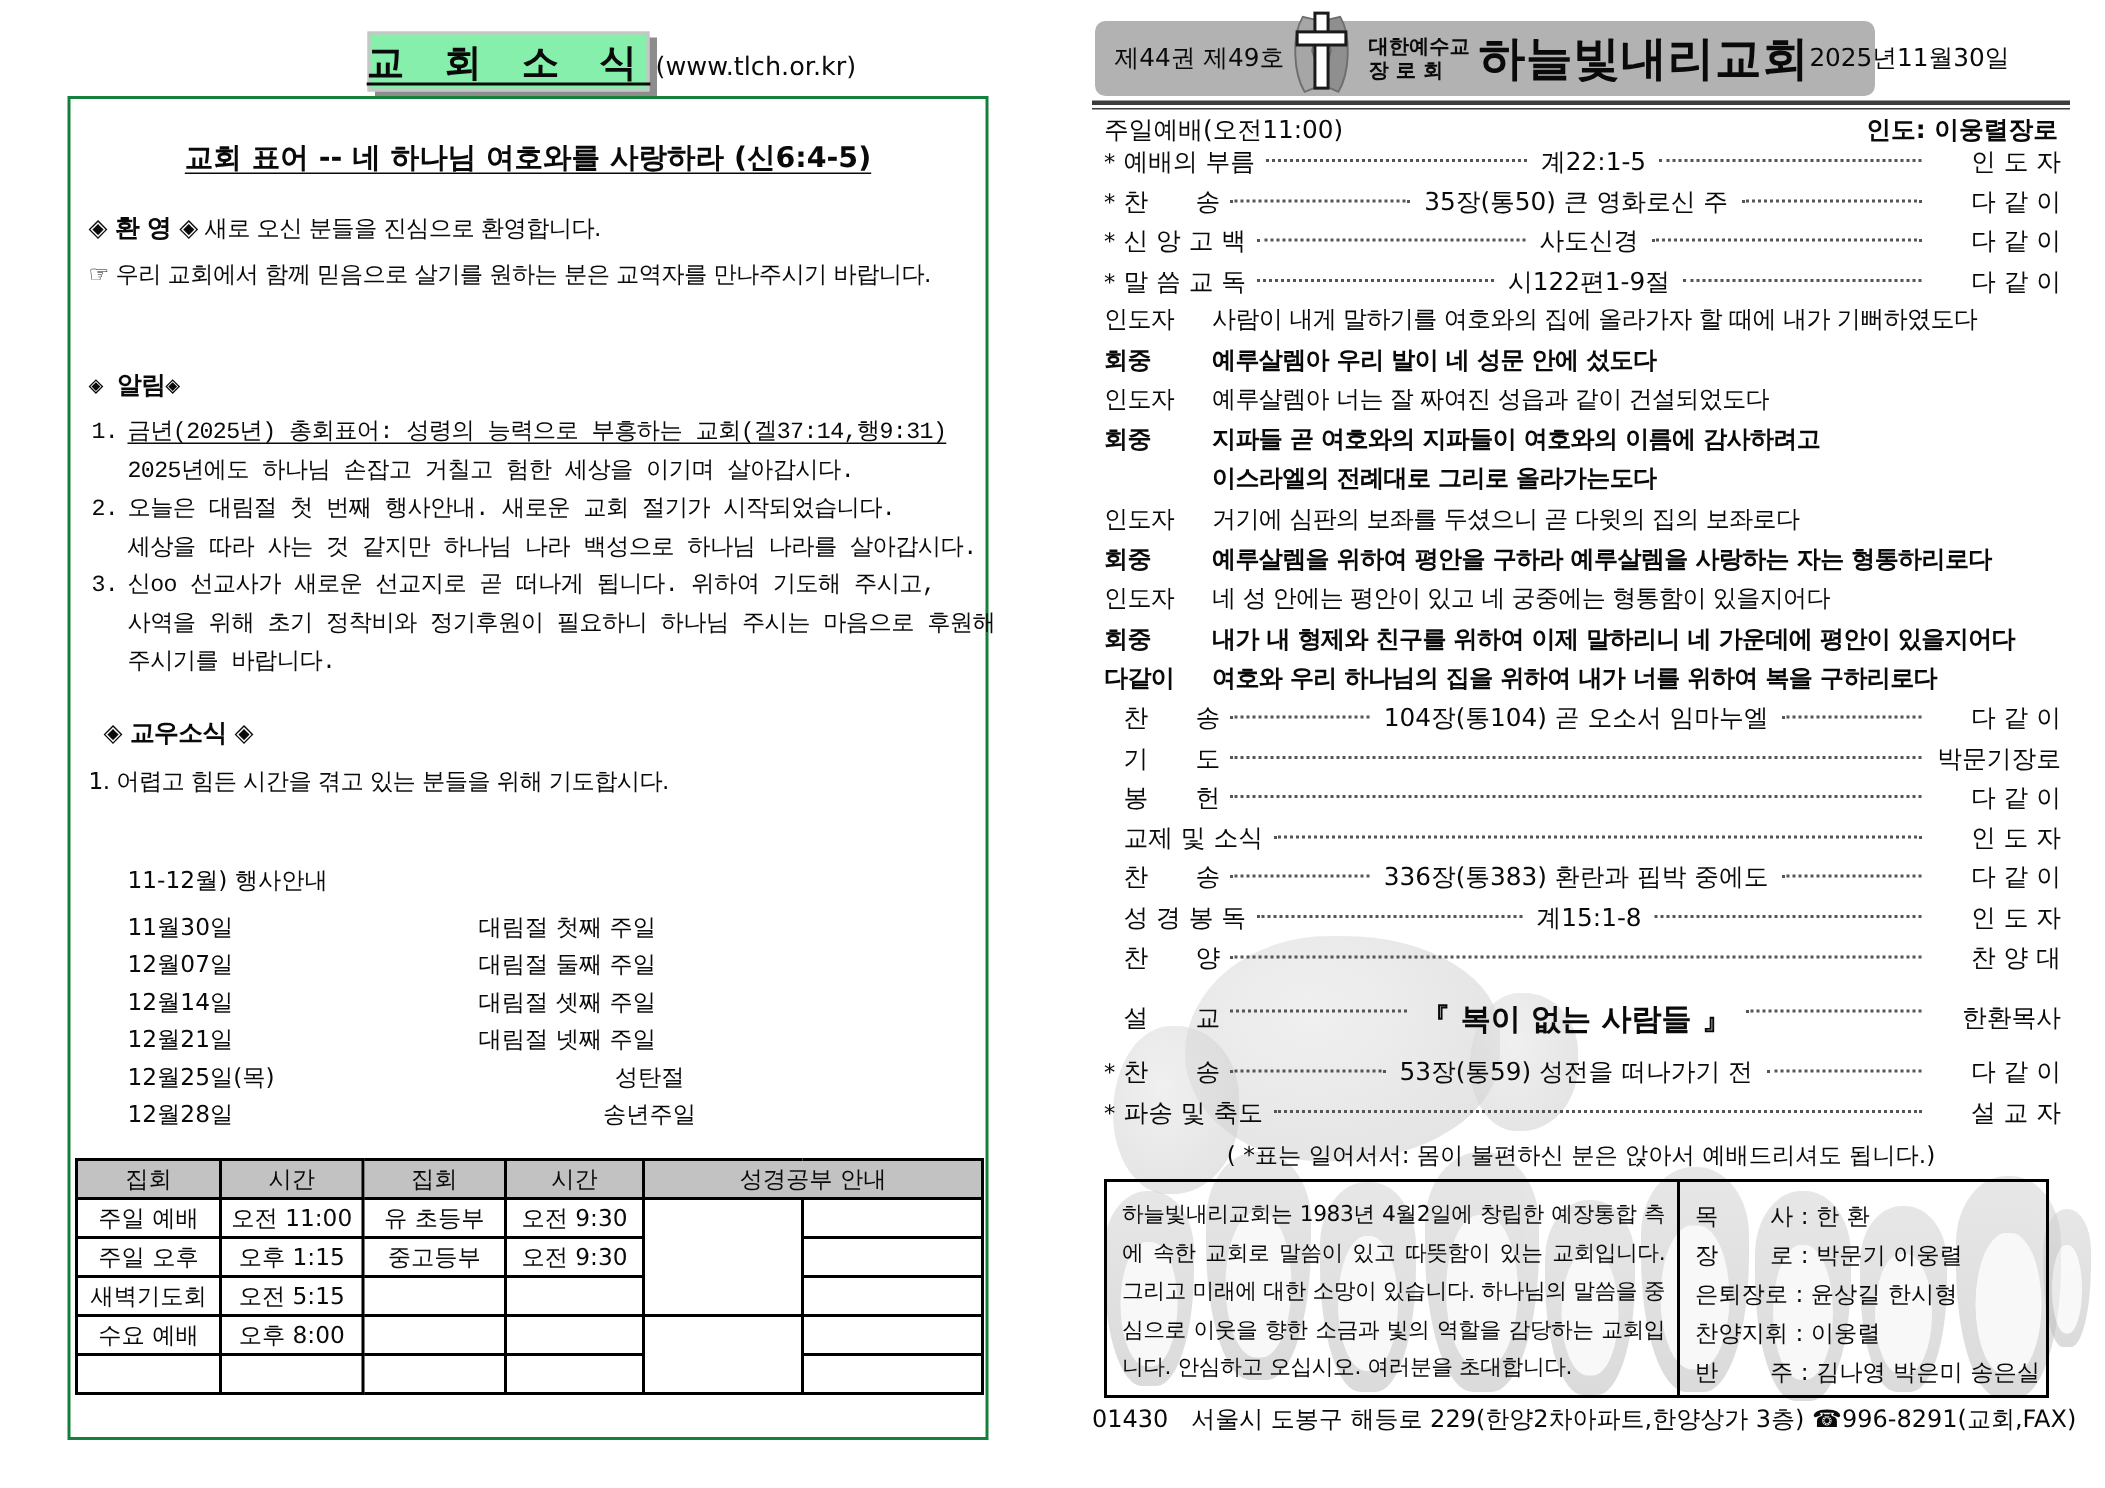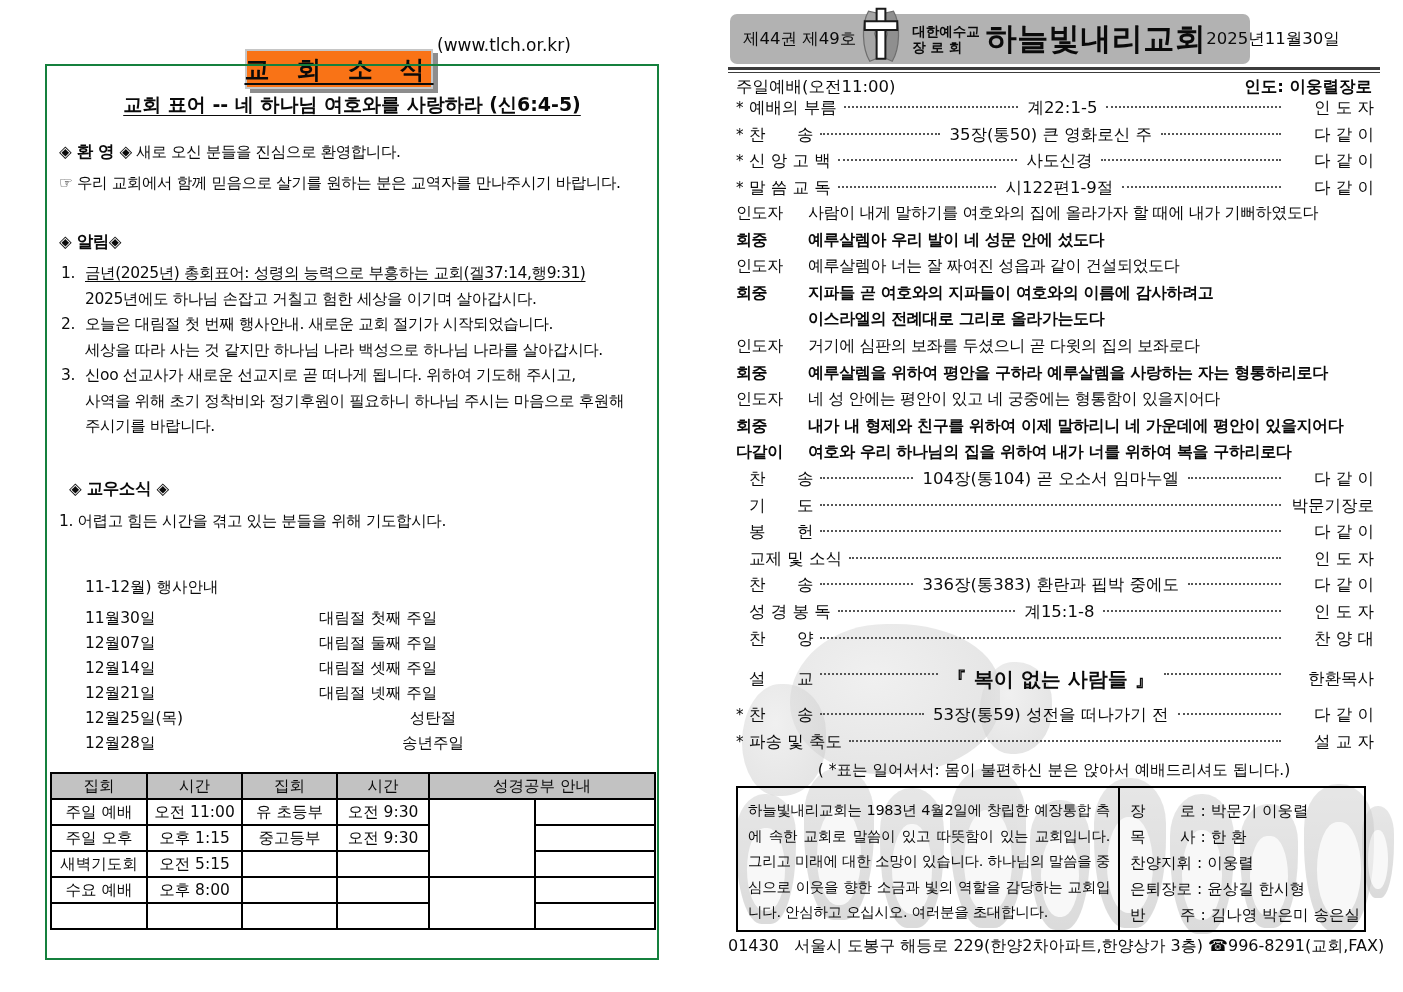--- a/index.html
+++ b/index.html
@@ -1,33 +1,33 @@
 <!DOCTYPE html>
 <html><head>
 <meta charset="utf-8">
 <style>
   html,body{margin:0;padding:0;}
   body{width:1403px;height:992px;background:#fff;position:relative;overflow:hidden;
        font-family:"DejaVu Sans","Liberation Sans",sans-serif;color:#0a0a0a;}
   
   .lp{position:absolute;left:0;top:0;width:700px;height:992px;}
   .lp-titlebox{position:absolute;left:245px;top:21px;width:184px;height:36px;
-       background:#f97316;border:2px solid #c6c6c6;box-shadow:5px 4px 0 #8d8d8d;
-       display:flex;align-items:center;justify-content:center;margin-top:28px;}
+       background:#86efac;border:2px solid #c6c6c6;box-shadow:5px 4px 0 #8d8d8d;
+       display:flex;align-items:center;justify-content:center;}
   .lp-titlebox span{font-size:25px;font-weight:bold;letter-spacing:9px;
        text-decoration:underline;text-underline-offset:5px;white-space:pre;}
   .lp-url{position:absolute;left:437px;top:35px;font-size:17px;}
   .lp-box{position:absolute;left:45px;top:64px;width:610px;height:892px;border:2px solid #15803d;}
   .lp-box .sec{position:absolute;left:0;width:100%;}
   .motto{top:26px;text-align:center;font-size:19px;font-weight:bold;
        text-decoration:underline;text-underline-offset:4px;white-space:nowrap;}
   .welcome{top:70px;left:0;padding:0 12px;font-size:15.5px;letter-spacing:-0.4px;}
   .welcome .wl{line-height:31px;white-space:nowrap;}
   .welcome b{font-size:16.5px;}
-  .notice{top:165px;padding:0 12px;font-size:15.5px;letter-spacing:-0.4px;}
+  .notice{top:180px;padding:0 12px;font-size:15.5px;letter-spacing:-0.4px;font-family:Liberation Mono, monospace;}
   .notice h4, .members h4{margin:0 0 8px 0;font-size:16.5px;}
   .notice .ni{line-height:25.5px;white-space:nowrap;}
   .notice .num{display:inline-block;width:24px;padding-left:2px;}
   .notice .cont{padding-left:26px;line-height:25.5px;white-space:nowrap;}
   .notice .item0 .first{text-decoration:underline;text-underline-offset:3px;}
   .members{top:412px;padding:0 12px;font-size:15.5px;letter-spacing:-0.4px;}
   .members h4{padding-left:10px;}
   .members .mi{line-height:26px;white-space:nowrap;}
   .events{top:508px;padding:0 12px 0 38px;font-size:15.5px;}
   .events .ev-head{line-height:26px;margin-bottom:6px;}
@@ -428,22 +428,22 @@
         <span class="dots"></span>
         <span class="rgt">설 교 자</span>
       </div>
   </div>
 
   <div class="note">( *표는 일어서서: 몸이 불편하신 분은 앉아서 예배드리셔도 됩니다.)</div>
 
   <div class="infobox">
     <div class="ib-about">하늘빛내리교회는 1983년 4월2일에 창립한 예장통합 측에 속한 교회로 말씀이 있고 따뜻함이 있는 교회입니다. 그리고 미래에 대한 소망이 있습니다. 하나님의 말씀을 중심으로 이웃을 향한 소금과 빛의 역할을 감당하는 교회입니다. 안심하고 오십시오.  여러분을 초대합니다.</div>
     <div class="ib-staff">
+      <div class="st">목       사 : 한 환</div>
       <div class="st">장       로 : 박문기 이웅렬</div>
-      <div class="st">목       사 : 한 환</div>
+      <div class="st">은퇴장로 : 윤상길 한시형</div>
       <div class="st">찬양지휘 : 이웅렬</div>
-      <div class="st">은퇴장로 : 윤상길 한시형</div>
       <div class="st">반       주 : 김나영 박은미 송은실</div>
     </div>
   </div>
 
   <div class="footer">01430   서울시 도봉구 해등로 229(한양2차아파트,한양상가 3층) ☎996-8291(교회,FAX)</div>
 </div>
 
 </body></html>

